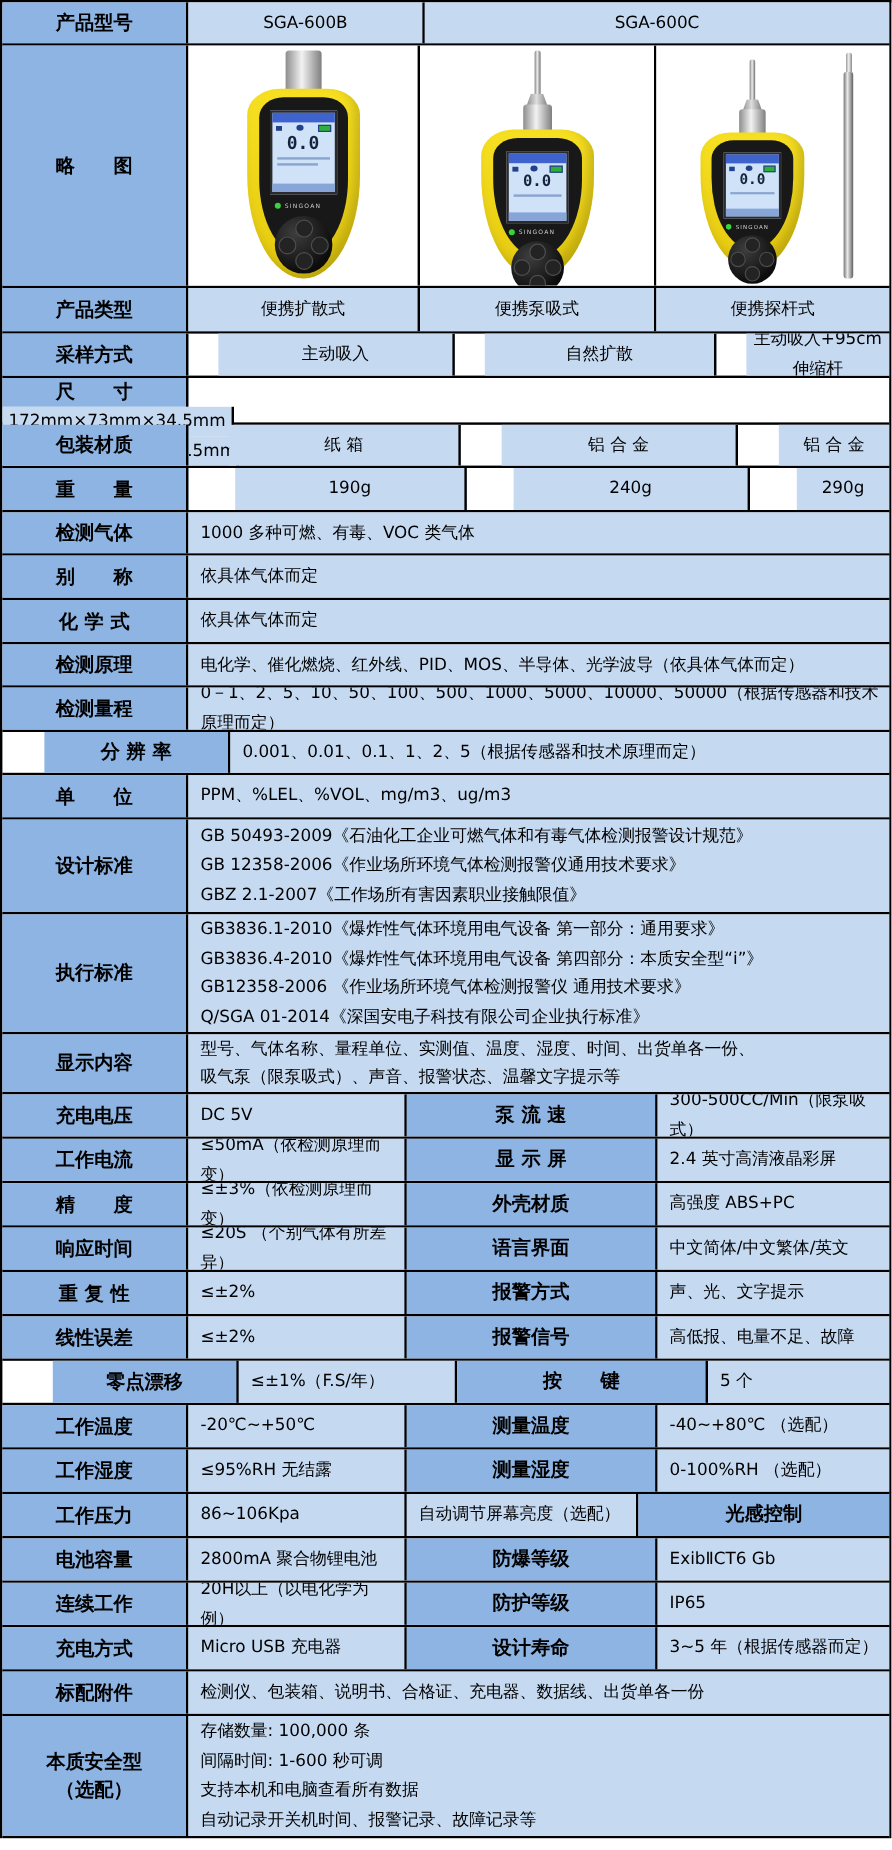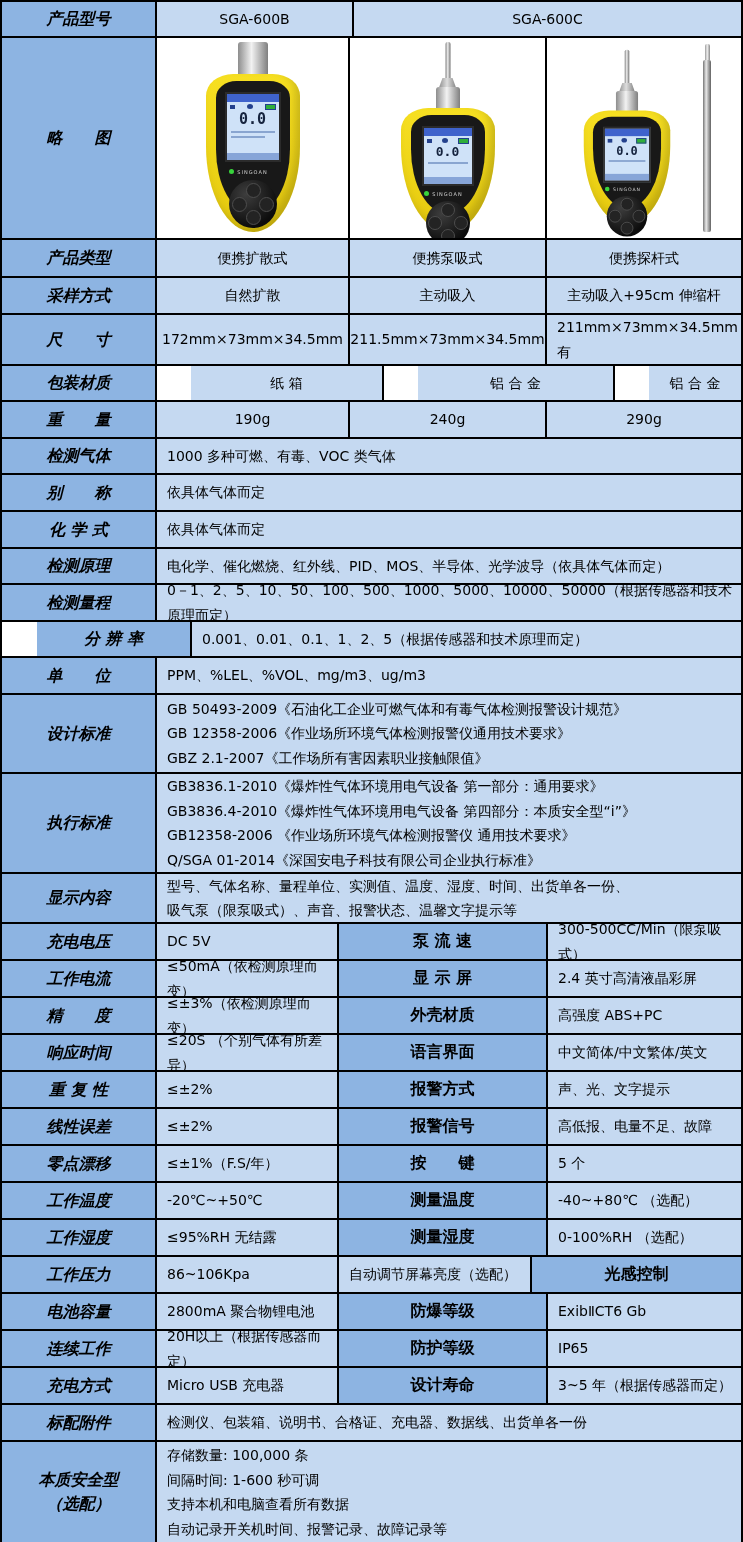--- a/index.html
+++ b/index.html
@@ -1,21 +1,21 @@
 <!DOCTYPE html>
 <html><head>
 <meta charset="utf-8">
 <style>
   html,body{margin:0;padding:0;background:#fff;}
   body{font-family:"DejaVu Sans","Liberation Sans",sans-serif;color:#000;}
   .tbl{width:743px;box-sizing:border-box;border:2px solid #000;border-bottom:none;}
   .row{display:flex;box-sizing:border-box;border-bottom:2px solid #000;}
   .cell{box-sizing:border-box;border-right:2px solid #000;display:flex;align-items:center;overflow:hidden;}
   .cell:last-child{border-right:none;}
-  .lbl{background:#8DB4E2;font-weight:bold;font-size:16px;justify-content:center;text-align:center;white-space:pre-line;line-height:1.5;font-style:italic;}
+  .lbl{background:#8DB4E2;font-weight:bold;font-size:16px;justify-content:center;text-align:center;white-space:pre-line;line-height:1.5;}
   .val{background:#C5D9F1;font-size:14px;white-space:pre-line;line-height:1.75;}
   .center{justify-content:center;text-align:center;}
   .left{justify-content:flex-start;text-align:left;padding-left:10px;padding-right:6px;}
   .img{background:#ffffff;justify-content:center;}
   
   .c1{width:155px;flex:none;}
   .c2{width:193px;flex:none;}
   .c3{width:197px;flex:none;}
   .c4{flex:1;}
   
@@ -191,40 +191,40 @@
     </div>
   </div>
 
   <div id="rows3">
       <div class="row" style="height: 38px;">
         <div class="cell lbl c1">产品类型</div>
         <div class="cell val c2 center">便携扩散式</div>
         <div class="cell val c3 center">便携泵吸式</div>
         <div class="cell val c4 center">便携探杆式</div>
       </div>
-      <div class="row" style="height: 37px;">
+      <div class="row" style="height: 37px; gap: 25px;">
         <div class="cell lbl c1">采样方式</div>
+        <div class="cell val c3 center">主动吸入</div>
         <div class="cell val c2 center">自然扩散</div>
-        <div class="cell val c3 center">主动吸入</div>
         <div class="cell val c4 center">主动吸入+95cm 伸缩杆</div>
       </div>
-      <div class="row" style="height: 51px;">
+      <div class="row" style="height: 39px; flex-direction: column;">
         <div class="cell lbl c1">尺　　寸</div>
         <div class="cell val c2 center">172mm×73mm×34.5mm</div>
         <div class="cell val c3 center">211.5mm×73mm×34.5mm</div>
         <div class="cell val c4 left">无杆：211mm×73mm×34.5mm
 有杆:1161mm×73mm×34.5mm</div>
       </div>
       <div class="row" style="height: 36px; gap: 34px;">
         <div class="cell lbl c1">包装材质</div>
         <div class="cell val c2 center">纸 箱</div>
         <div class="cell val c3 center">铝 合 金</div>
         <div class="cell val c4 center">铝 合 金</div>
       </div>
-      <div class="row" style="height: 37px;">
+      <div class="row" style="height: 37px; gap: 39px;">
         <div class="cell lbl c1">重　　量</div>
         <div class="cell val c2 center">190g</div>
         <div class="cell val c3 center">240g</div>
         <div class="cell val c4 center">290g</div>
       </div>
     </div>
   <div id="fullrows">
       <div class="row" style="height: 36px;">
         <div class="cell lbl c1">检测气体</div>
         <div class="cell val cfull left">1000 多种可燃、有毒、VOC 类气体</div>
@@ -302,21 +302,21 @@
         <div class="cell val s2 left">≤±2%</div>
         <div class="cell s3">报警方式</div>
         <div class="cell val s4 left">声、光、文字提示</div>
       </div>
       <div class="row" style="height: 37px;">
         <div class="cell lbl c1">线性误差</div>
         <div class="cell val s2 left">≤±2%</div>
         <div class="cell s3">报警信号</div>
         <div class="cell val s4 left">高低报、电量不足、故障</div>
       </div>
-      <div class="row" style="height: 37px;">
+      <div class="row" style="height: 37px; padding-left: 42px;">
         <div class="cell lbl c1">零点漂移</div>
         <div class="cell val s2 left">≤±1%（F.S/年）</div>
         <div class="cell s3">按　　键</div>
         <div class="cell val s4 left">5 个</div>
       </div>
       <div class="row" style="height: 37px;">
         <div class="cell lbl c1">工作温度</div>
         <div class="cell val s2 left">-20℃~+50℃</div>
         <div class="cell s3">测量温度</div>
         <div class="cell val s4 left">-40~+80℃ （选配）</div>
@@ -334,21 +334,21 @@
         <div class="cell s3">光感控制</div>
       </div>
       <div class="row" style="height: 37px;">
         <div class="cell lbl c1">电池容量</div>
         <div class="cell val s2 left">2800mA 聚合物锂电池</div>
         <div class="cell s3">防爆等级</div>
         <div class="cell val s4 left">ExibⅡCT6 Gb</div>
       </div>
       <div class="row" style="height: 37px;">
         <div class="cell lbl c1">连续工作</div>
-        <div class="cell val s2 left">20H以上（根据传感器而定）</div>
+        <div class="cell val s2 left">20H以上（以电化学为例）</div>
         <div class="cell s3">防护等级</div>
         <div class="cell val s4 left">IP65</div>
       </div>
       <div class="row" style="height: 37px;">
         <div class="cell lbl c1">充电方式</div>
         <div class="cell val s2 left">Micro USB 充电器</div>
         <div class="cell s3">设计寿命</div>
         <div class="cell val s4 left">3~5 年（根据传感器而定）</div>
       </div>
     </div>

